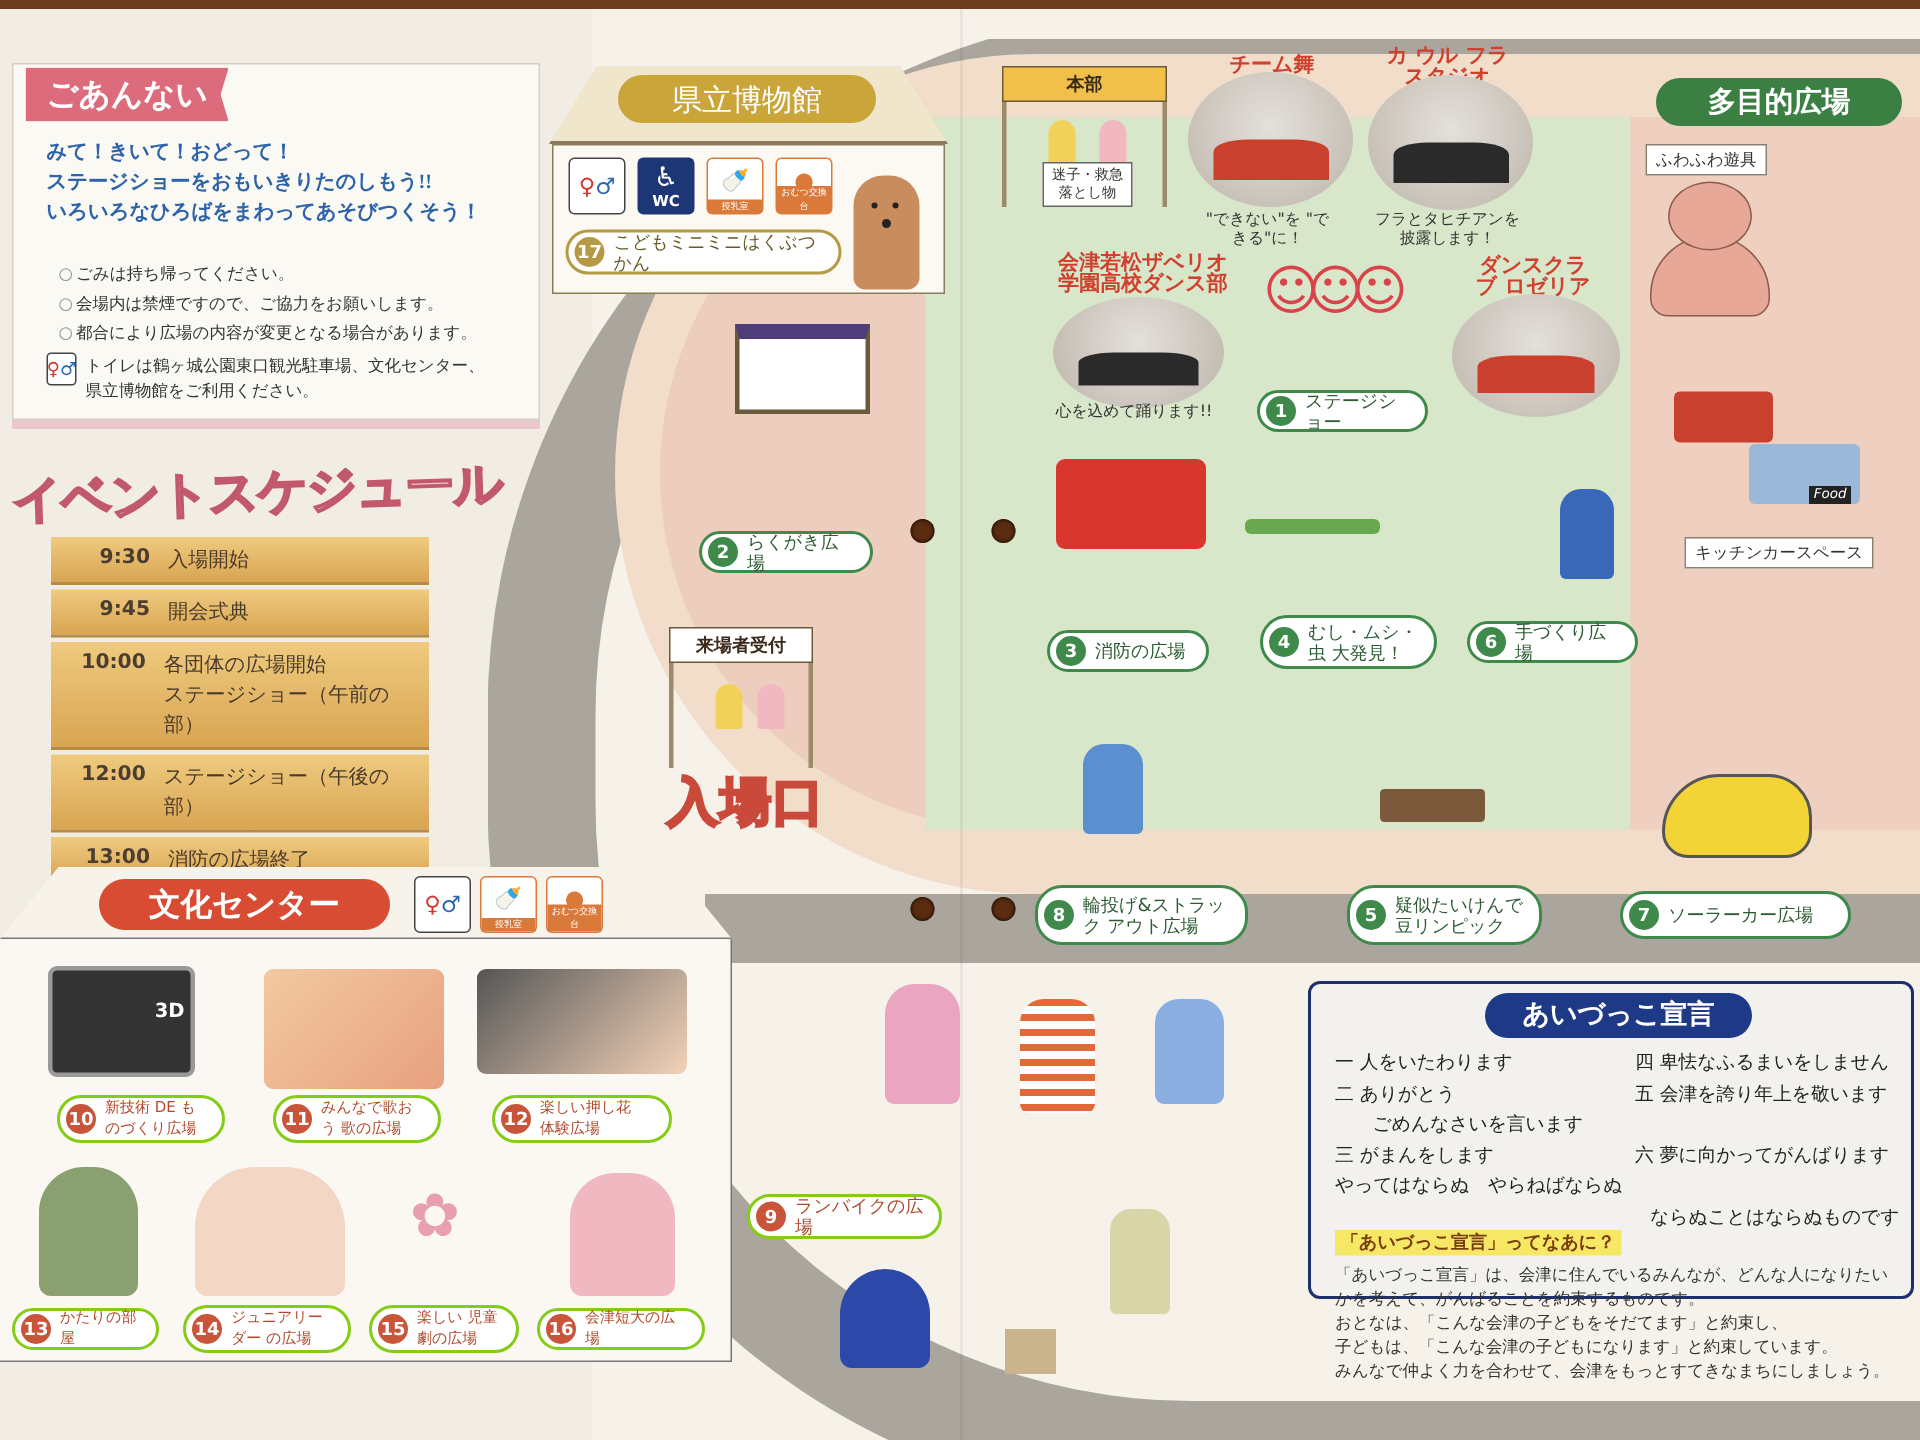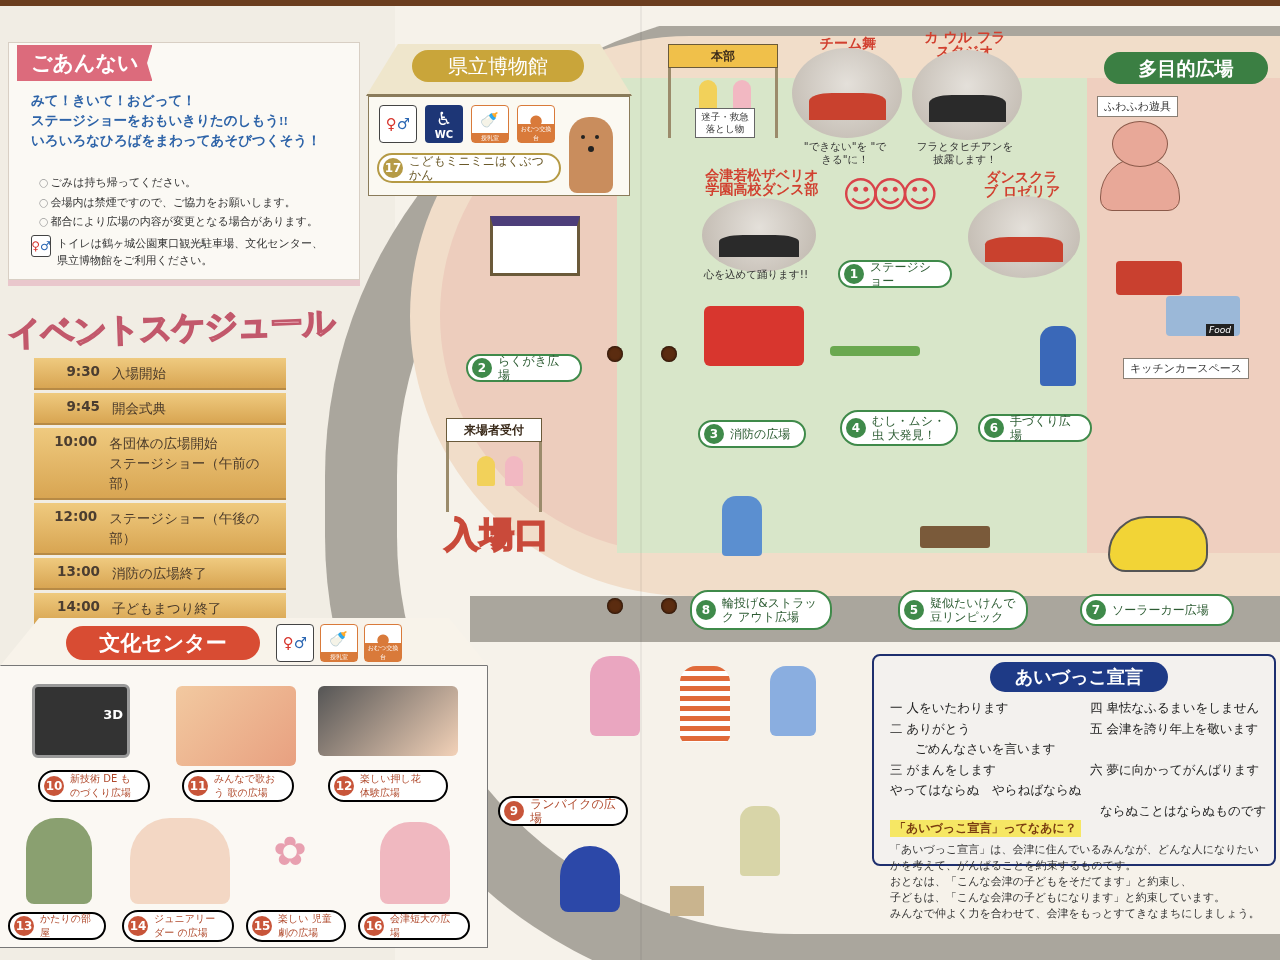--- a/index.html
+++ b/index.html
@@ -96,21 +96,21 @@
   .haniwa { position:absolute; left: 200px; top: 20px; width: 44px; height: 76px; background:#c98d5d; border-radius: 20px 20px 8px 8px; }
   .haniwa::before { content:""; position:absolute; left:12px; top:18px; width:4px; height:4px; background:#222; border-radius:50%; box-shadow: 14px 0 0 #222, 8px 12px 0 1px #222; }
   .pill {
     position:absolute; border-radius: 18px; background:#fff; display:flex; align-items:center; gap:6px; padding: 2px 10px 2px 4px; font-size: 12px; line-height: 14px;
   }
   .pill .num { width: 20px; height: 20px; border-radius: 50%; color:#fff; font-weight: bold; font-size: 12px; display:flex; align-items:center; justify-content:center; flex-shrink:0; }
   .pill.green { border: 2.5px solid #3f8a4a; color:#2d5c33; }
   .pill.green .num { background:#3f8a4a; }
   .pill.gold { border: 2px solid #b59a45; color:#6b5a2a; }
   .pill.gold .num { background:#b59a45; }
-  .pill.red { border: 2px solid #000000; color:#b04a2d; }
+  .pill.red { border: 2px solid #84cc16; color:#b04a2d; }
   .pill.red .num { background:#c8553a; }
 
   
   .tent { position:absolute; width: 110px; }
   .tent-top { height: 24px; background:#f0c04a; border: 1.5px solid #6a5a3a; text-align:center; font-weight:bold; font-size: 12px; line-height: 22px; color:#3a2a1a; }
   .tent-top.white { background:#fff; }
   .tent-body { height: 70px; border-left: 3px solid #9b8b6b; border-right: 3px solid #9b8b6b; position:relative; }
   .tent-sign { position:absolute; left: 24px; top: 40px; width: 60px; background:#fff; border:1px solid #666; font-size: 9.5px; text-align:center; line-height: 12px; padding: 2px; color:#333; }
   .person { position:absolute; width: 18px; height: 30px; border-radius: 9px 9px 2px 2px; }
 
@@ -125,21 +125,21 @@
   .box-label { position:absolute; background:#fff; border:1px solid #8a7f74; font-size: 11px; padding: 2px 6px; color:#333; }
   .bear { position:absolute; left: 1100px; top: 115px; width: 80px; height: 90px; }
   .bear .head { position:absolute; left: 12px; top: 0; width: 56px; height: 46px; background:#e8a898; border: 1.5px solid #8b5a4a; border-radius: 50%; }
   .bear .body { position:absolute; left: 0; top: 36px; width: 80px; height: 54px; background:#e8a898; border: 1.5px solid #8b5a4a; border-radius: 40px 40px 12px 12px; }
   .truck { position:absolute; border-radius: 4px; }
 
   
   .entrance { position:absolute; left: 445px; top: 506px; font-size: 34px; font-weight: bold; color:#fff; -webkit-text-stroke: 2px #c94a3a; letter-spacing: 1px; }
 
   
-  .culture { position:absolute; left: 0; top: 612px; width: 516px; height: 330px; }
+  .culture { position:absolute; left: 0; top: 572px; width: 516px; height: 330px; }
   .culture-roof { position:absolute; left: 0; top:0; width: 488px; height: 48px; background:#f8f3ea; clip-path: polygon(8% 0, 92% 0, 100% 100%, 0 100%); border-bottom: 1.5px solid #777; }
   .culture-name { position:absolute; left: 66px; top: 8px; width: 194px; height: 34px; border-radius: 17px; background:#d84c33; color:#fff; font-weight:bold; font-size: 21px; text-align:center; line-height: 34px; }
   .culture-body { position:absolute; left: 0; top: 48px; width: 488px; height: 282px; background:#fbf8f3; border-right: 1.5px solid #777; border-bottom: 1.5px solid #777; }
   .illus { position:absolute; border-radius: 6px; }
 
   
   .decl { position:absolute; left: 872px; top: 648px; width: 404px; height: 212px; background:#f3f1ee; border: 2.5px solid #1e2f6e; border-radius: 8px; }
   .decl-title { position:absolute; left: 116px; top: 6px; width: 178px; height: 30px; background:#1e3a86; color:#fff; font-weight:bold; font-size: 18px; text-align:center; line-height: 30px; border-radius: 15px; }
   .decl-col { position:absolute; top: 42px; font-size: 12.5px; color:#222; line-height: 20.5px; }
   .decl-q { position:absolute; left: 16px; top: 164px; background:#f6e764; font-size: 12px; font-weight:bold; color:#7a3d10; padding: 0 4px; }

